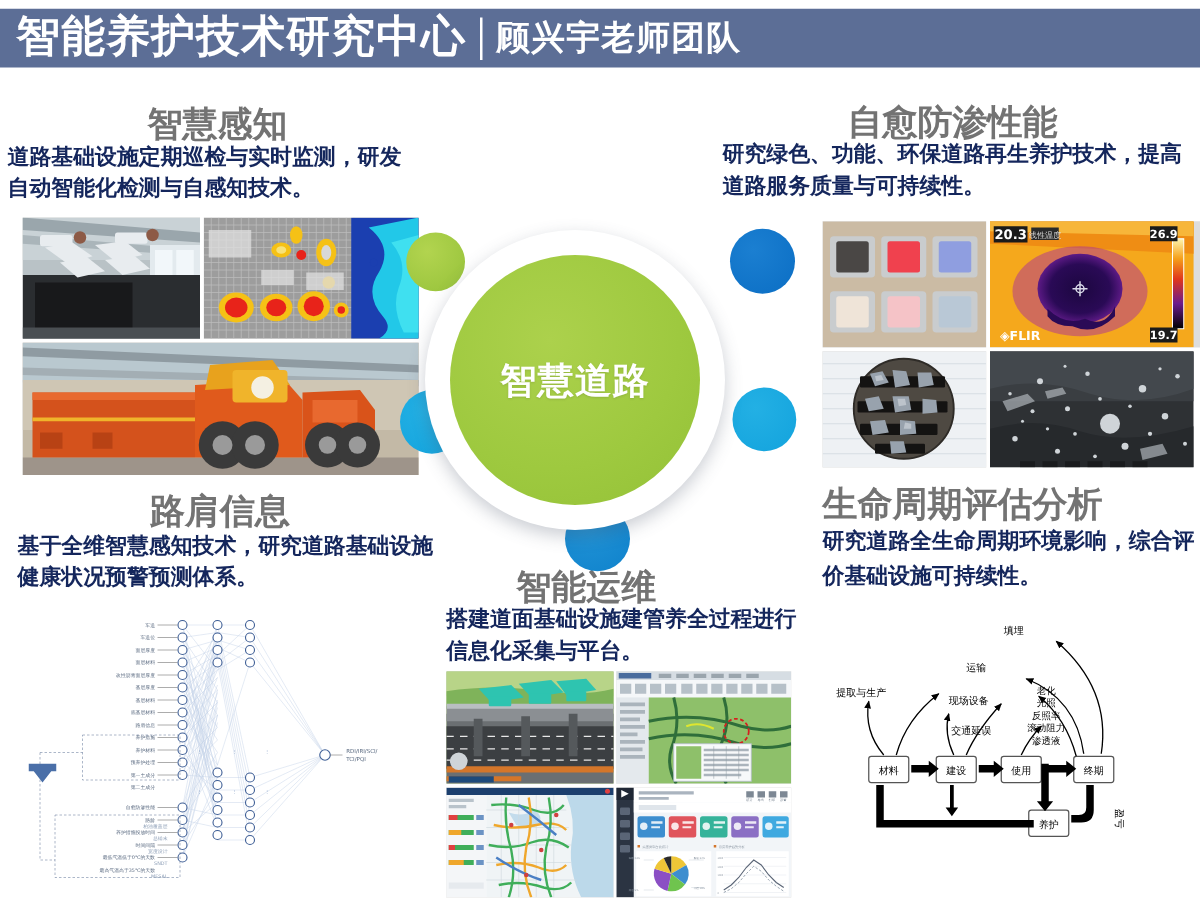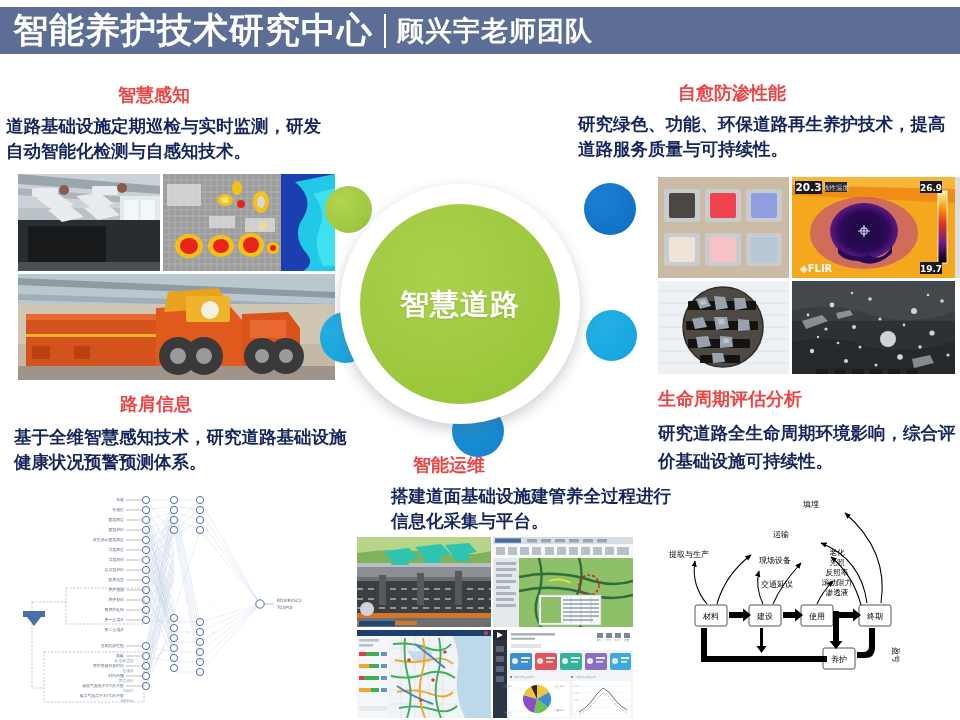--- a/index.html
+++ b/index.html
@@ -21,39 +21,39 @@
   #header-divider {
     width:2px; height:34px; background:#ffffff; margin:0 11px;
   }
   #header-team {
     color:#ffffff; font-size:27px; font-weight:bold; letter-spacing:1px;
     line-height:1; white-space:nowrap;
   }
 
   
   .sect-head {
-    position:absolute; color:#ef4444; font-weight:bold; font-size:18px;
+    position:absolute; color:#737373; font-weight:bold; font-size:28px;
     white-space:nowrap; line-height:1.1;
   }
   .sect-body {
     position:absolute; color:#14265c; font-weight:bold; font-size:17.5px;
     line-height:1.42;
   }
 
   #h-perception   { left:118px; top:85px; }
   #b-perception   { left:6px;   top:114px; width:330px; }
 
   #h-materials    { left:678px; top:83px; }
   #b-materials    { left:578px; top:112px; width:380px; }
 
   #h-warning      { left:120px; top:394px; }
   #b-warning      { left:14px;  top:425px; width:340px; }
 
   #h-om           { left:413px; top:455px; }
-  #b-om           { left:357px; top:484px; width:290px;margin-left:34px; }
+  #b-om           { left:357px; top:484px; width:290px; }
 
   #h-lca          { left:658px; top:389px;text-align:center; }
   #b-lca          { left:658px; top:419px; width:300px; line-height:1.62; }
 
   
   #hub { position:absolute; left:340px; top:184px; width:240px; height:240px; }
   #hub-ring {
     position:absolute; left:0; top:0; width:240px; height:240px;
     border-radius:50%; background:#ffffff;
     box-shadow:0 5px 14px rgba(80,90,110,.30);

